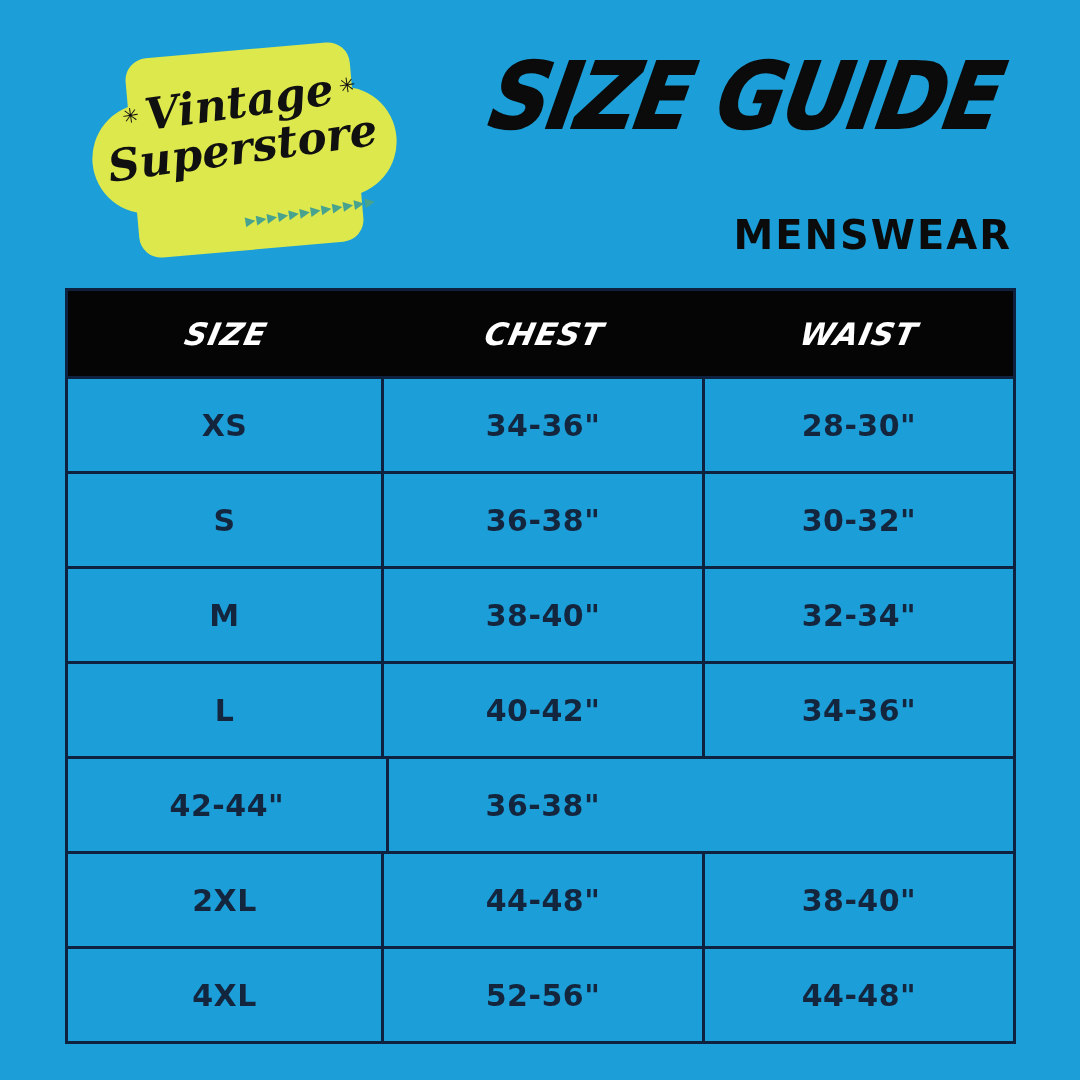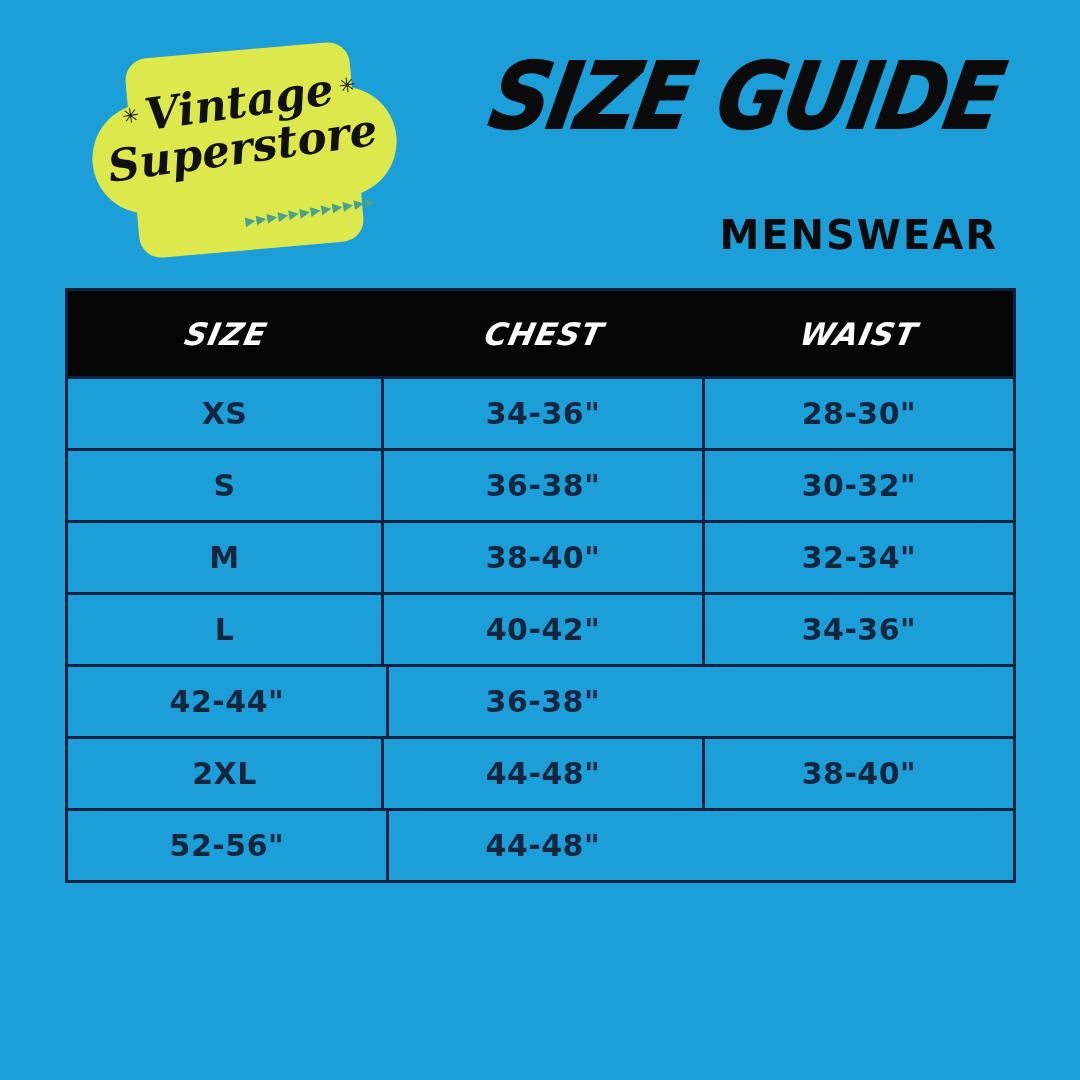--- a/index.html
+++ b/index.html
@@ -55,21 +55,21 @@
     font-family:"DejaVu Sans", sans-serif;
     font-weight:bold; font-style:italic;
     font-size:92px; line-height:1.1; color:#0B0B0B;
     letter-spacing:-2px;
     transform:skewX(-10deg) scaleX(0.9);
     transform-origin:right center;
     -webkit-text-stroke:2px #0B0B0B;
     white-space:nowrap;
   }
   .sub-title {
-    position:absolute; top:212px; right:82px;
+    position:absolute; top:212px; right:68px;
     font-family:"DejaVu Sans", sans-serif;
     font-weight:bold; font-size:40px; color:#0B0B0B;
     letter-spacing:2px; white-space:nowrap;
   }
 
   
   .size-table {
     position:absolute; left:65px; top:288px; width:951px;
     border:3px solid #0E2240;
   }
@@ -79,21 +79,21 @@
   }
   .th {
     color:#FFFFFF; font-weight:bold; font-style:italic;
     font-size:31px; letter-spacing:1px; text-align:center;
     transform:skewX(-12deg);
   }
   .col-1 { width:33.45%; }
   .col-2 { width:33.95%; }
   .col-3 { width:32.6%; }
   .tr {
-    display:flex; height:72px; border-top:3px solid #0E2240;
+    display:flex; height:95px; border-top:3px solid #0E2240;
   }
   .td {
     display:flex; align-items:center; justify-content:center;
     color:#14253E; font-weight:bold; font-size:30px;
     letter-spacing:0.5px;
   }
   .td.col-1, .td.col-2 { border-right:3px solid #0E2240; }
 </style>
 </head>
 <body>
@@ -141,16 +141,17 @@
   <div class="tr">
     <div class="td col-2">42-44"</div>
     <div class="td col-3">36-38"</div>
   </div>
   <div class="tr">
     <div class="td col-1">2XL</div>
     <div class="td col-2">44-48"</div>
     <div class="td col-3">38-40"</div>
   </div>
   <div class="tr">
+    <div class="td col-1">4XL</div>
     <div class="td col-2">52-56"</div>
     <div class="td col-3">44-48"</div>
   </div>
 </div>
 
 </body></html>

